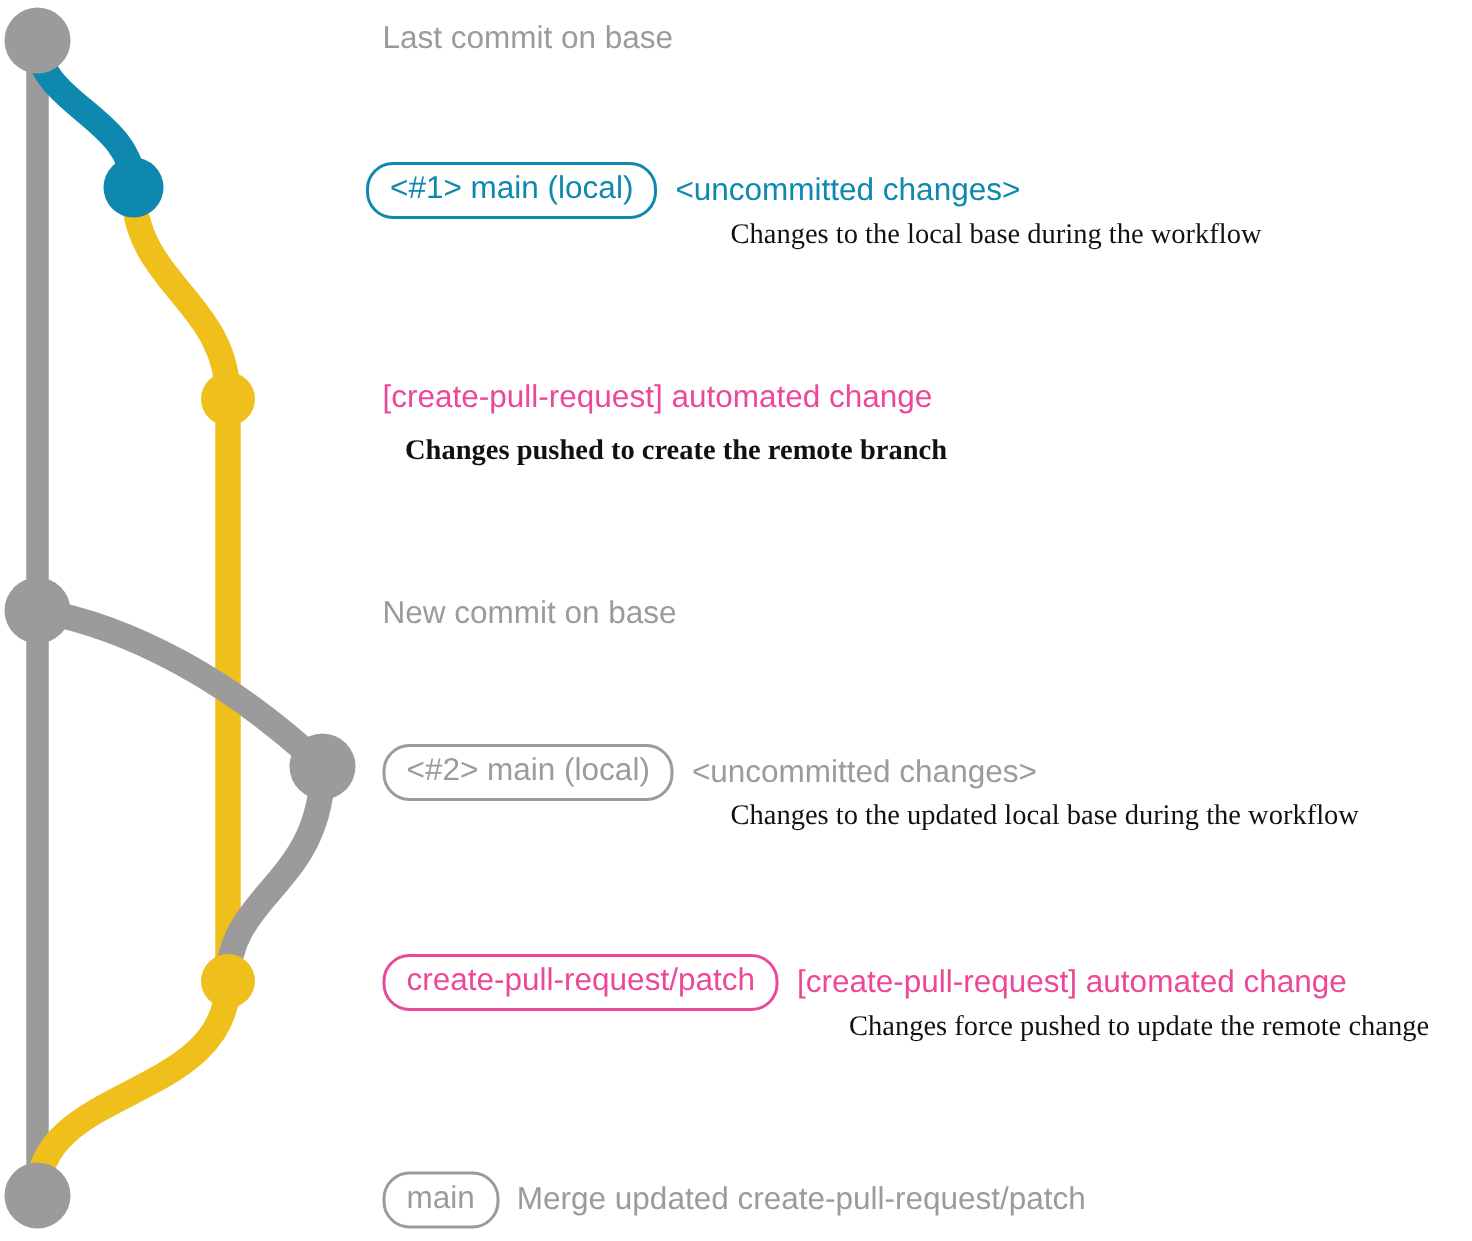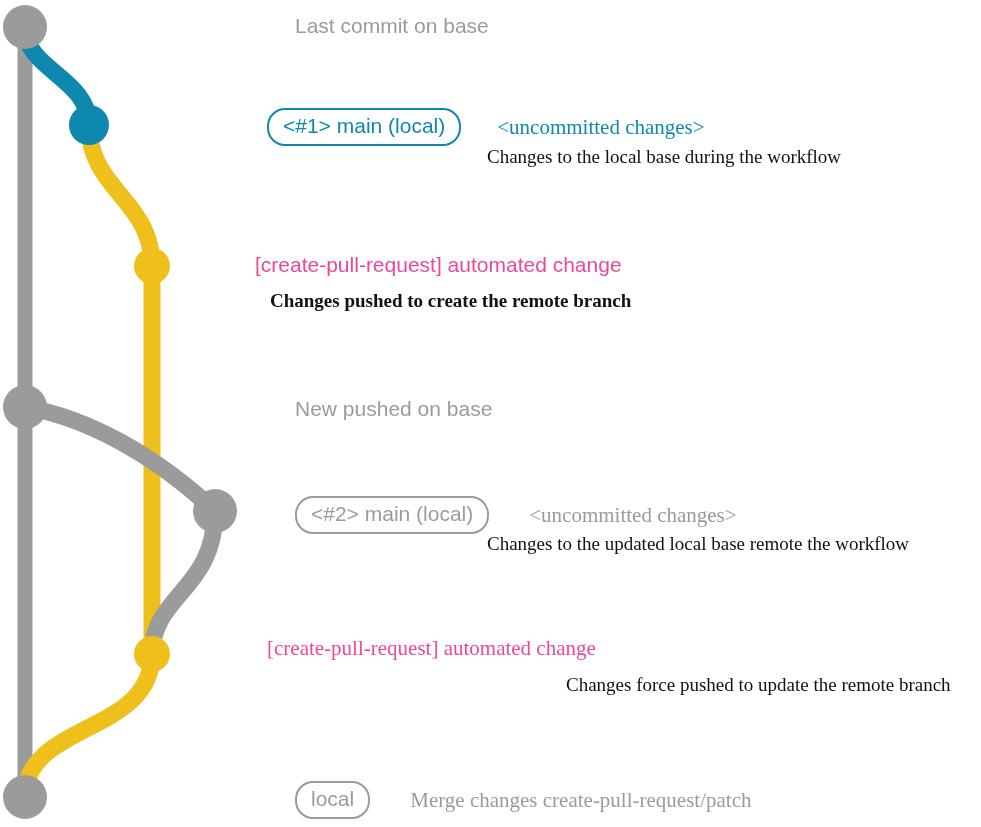--- a/index.html
+++ b/index.html
@@ -32,39 +32,39 @@
     border: 2px solid currentColor;
     border-radius: 18px;
     padding: 4px 14px 6px 14px;
     font-size: 21px;
     font-family: "Liberation Sans", sans-serif;
     line-height: 1.15;
     background: transparent;
   }
   .subject {
     font-size: 21px;
-    font-family: Liberation Serif, serif;
+    font-family: Liberation Sans, sans-serif;
     margin-left: 12px;
     line-height: 1.15;
   }
   .plain-subject {
     font-size: 21px;
     font-family: "Liberation Sans", sans-serif;
     line-height: 1.15;
   }
   .desc {
     position: absolute;
     font-family: "Liberation Serif", serif;
     font-size: 19px;
     color: #111111;
     white-space: nowrap;
   }
   .c-blue  { color: #0E88AE; }
   .c-yellow{ color: #ec4899; }
-  .c-gray  { color: #9B9B9B; margin-left: 40px; }
+  .c-gray  { color: #9B9B9B; }
 </style>
 </head>
 <body>
 
 <svg id="graph" viewBox="0 0 981 827" xmlns="http://www.w3.org/2000/svg">
 
   <path d="M25,27 L25,797" stroke="#9B9B9B" stroke-width="15" fill="none" stroke-linecap="butt"></path>
 
   <path d="M25,27 C25,70 89,78 89,125" stroke="#0E88AE" stroke-width="17" fill="none" stroke-linecap="round"></path>
 
@@ -84,42 +84,43 @@
   <circle cx="25" cy="407" r="22" fill="#9B9B9B"></circle>
   <circle cx="215" cy="511" r="22" fill="#9B9B9B"></circle>
   <circle cx="152" cy="654" r="18" fill="#EFC01C"></circle>
   <circle cx="25" cy="797" r="22" fill="#9B9B9B"></circle>
 </svg>
 
 <div class="row" style="left:255px; top:14px;">
   <span class="plain-subject c-gray">Last commit on base</span>
 </div>
 
-<div class="row" style="left:267px; top:108px;gap:24px;">
+<div class="row" style="left:244px; top:108px;">
   <span class="badge c-blue">&lt;#1&gt; main (local)</span>
   <span class="subject c-blue">&lt;uncommitted changes&gt;</span>
 </div>
 <div class="desc" style="left:487px; top:146px;">Changes to the local base during the workflow</div>
 
 <div class="row" style="left:255px; top:253px;">
   <span class="plain-subject c-yellow">[create-pull-request] automated change</span>
 </div>
 <div class="desc" style="left:270px; top:290px;font-weight:bold;">Changes pushed to create the remote branch</div>
 
 <div class="row" style="left:255px; top:397px;">
-  <span class="plain-subject c-gray">New pushed on base</span>
+  <span class="plain-subject c-gray">New commit on base</span>
 </div>
 
 <div class="row" style="left:255px; top:496px;align-items:center;">
   <span class="badge c-gray">&lt;#2&gt; main (local)</span>
   <span class="subject c-gray">&lt;uncommitted changes&gt;</span>
 </div>
-<div class="desc" style="left:487px; top:533px;">Changes to the updated local base remote the workflow</div>
+<div class="desc" style="left:487px; top:533px;">Changes to the updated local base during the workflow</div>
 
 <div class="row" style="left:255px; top:636px;">
+  <span class="badge c-yellow">create-pull-request/patch</span>
   <span class="subject c-yellow">[create-pull-request] automated change</span>
 </div>
-<div class="desc" style="left:566px; top:674px;">Changes force pushed to update the remote branch</div>
+<div class="desc" style="left:566px; top:674px;">Changes force pushed to update the remote change</div>
 
 <div class="row" style="left:255px; top:781px;">
-  <span class="badge c-gray">local</span>
-  <span class="subject c-gray">Merge changes create-pull-request/patch</span>
+  <span class="badge c-gray">main</span>
+  <span class="subject c-gray">Merge updated create-pull-request/patch</span>
 </div>
 
 </body></html>

